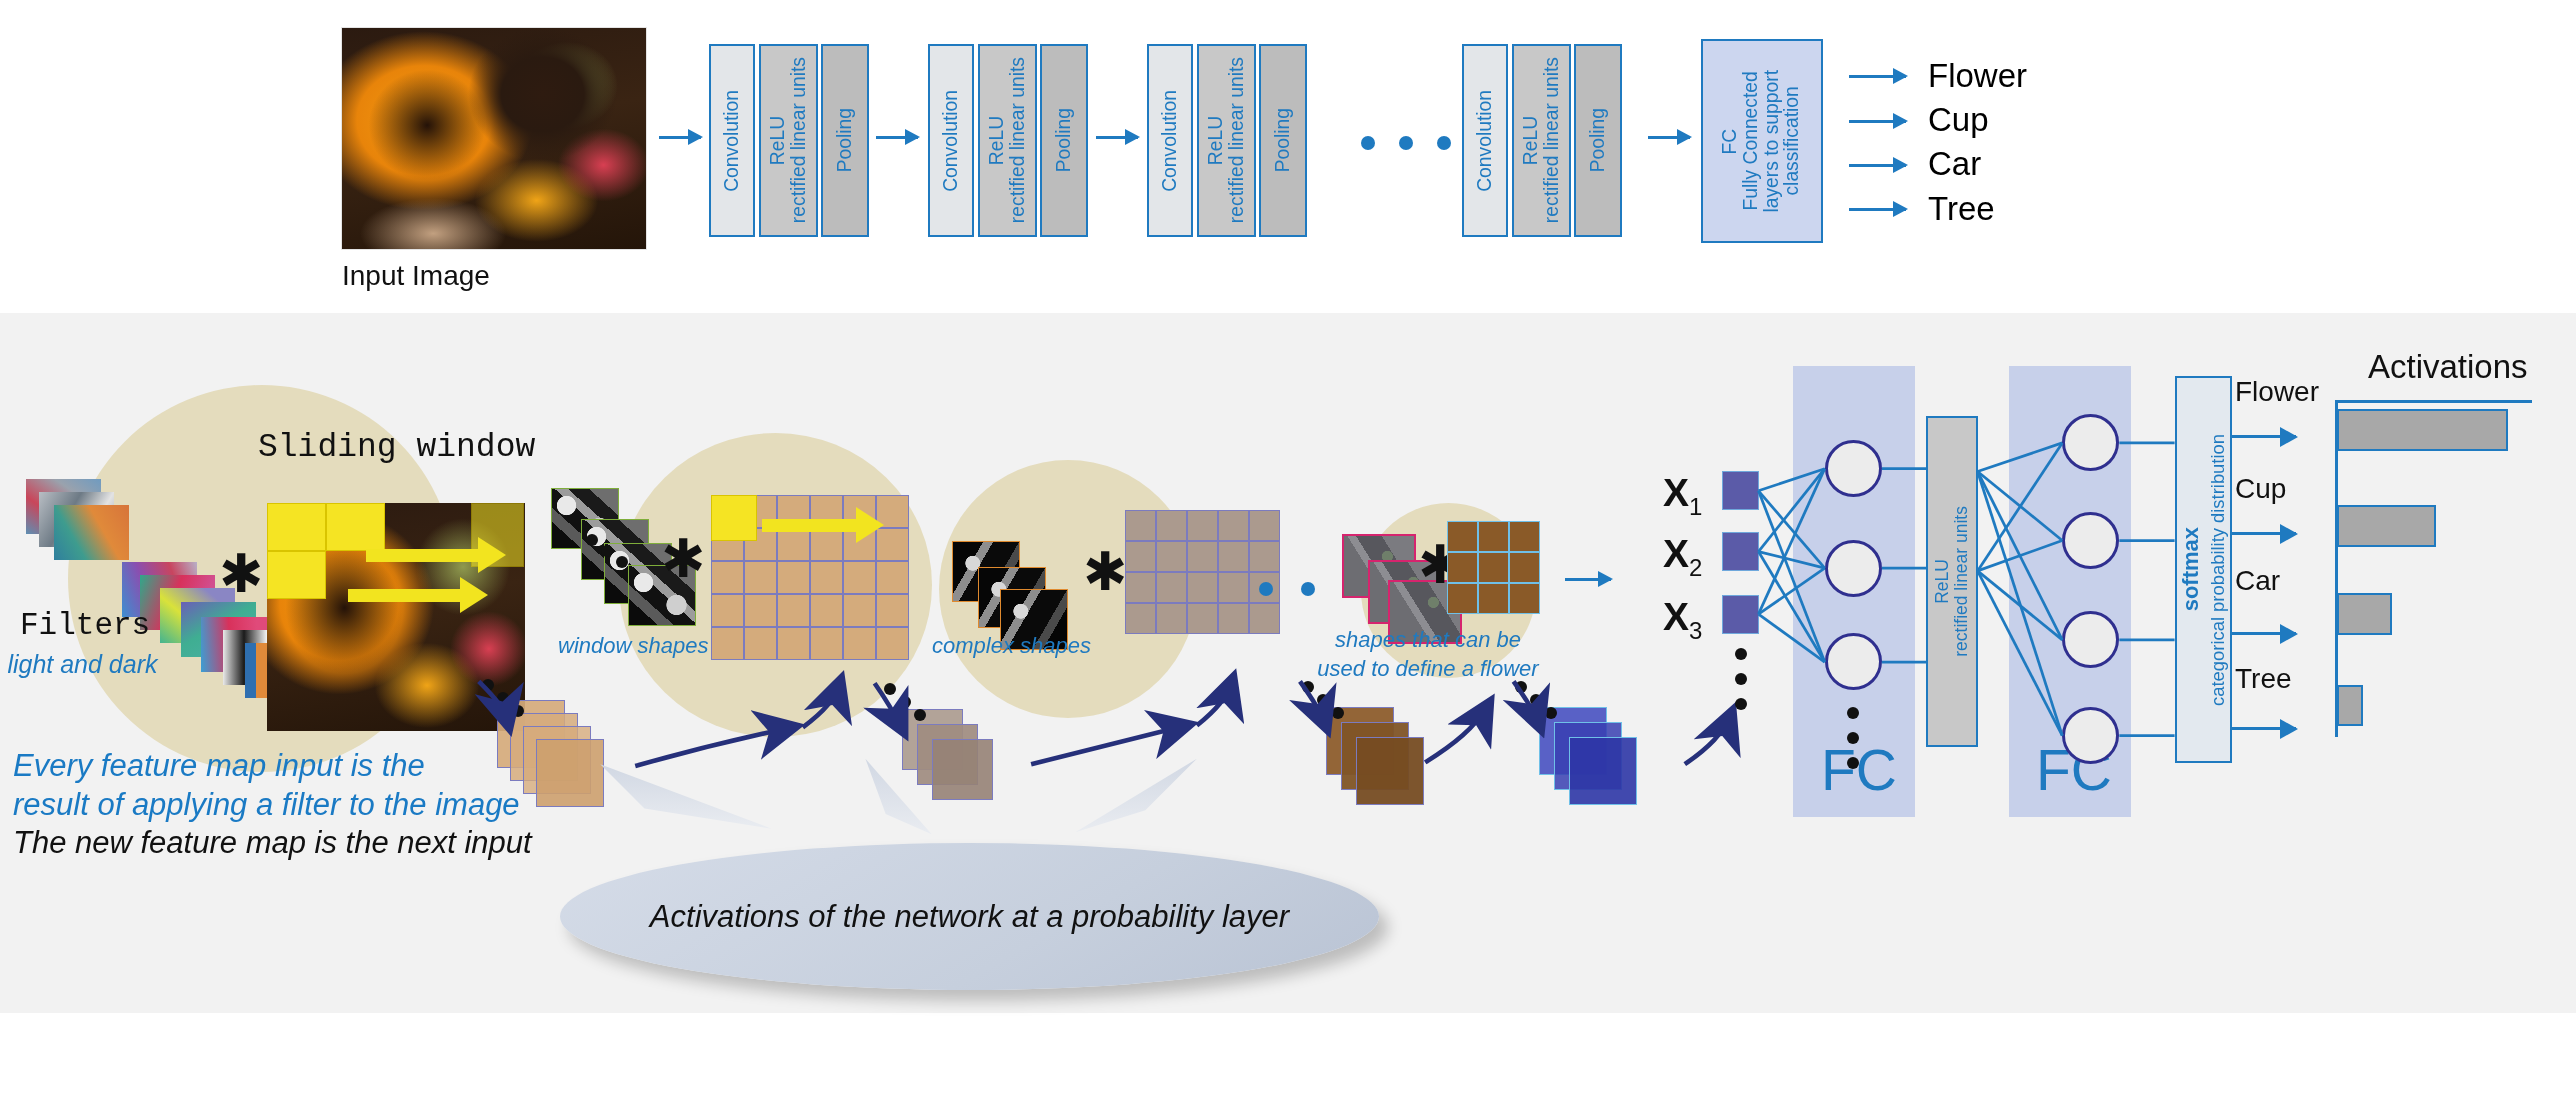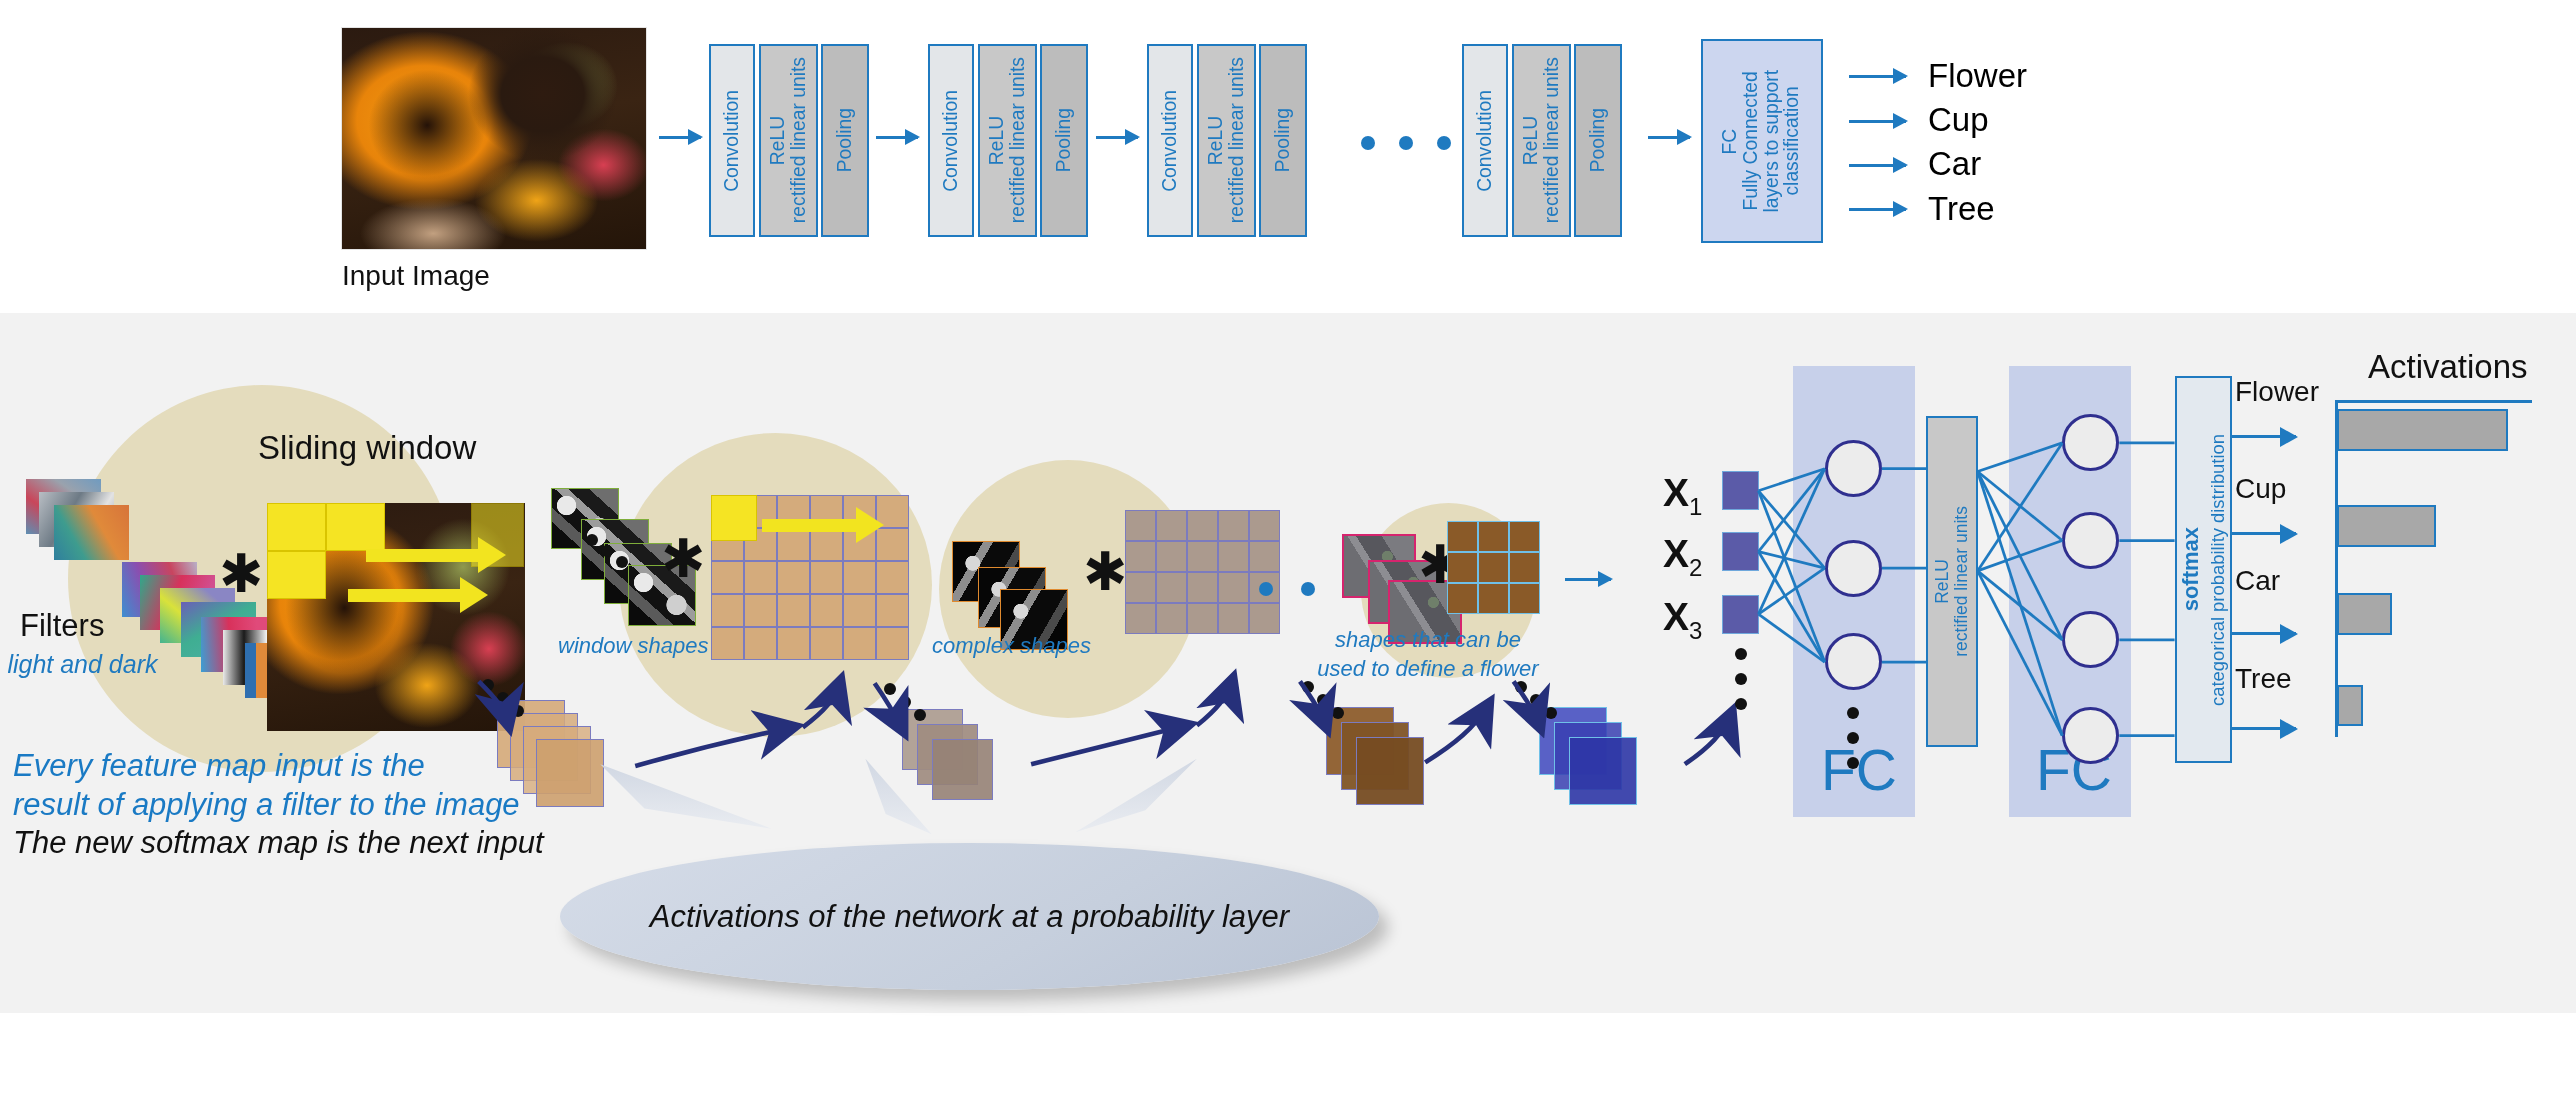--- a/index.html
+++ b/index.html
@@ -89,21 +89,21 @@
   
   .ddots{position:absolute;}
   .ddots i{position:absolute;width:12px;height:12px;border-radius:50%;background:#111;}
   .bdots{position:absolute;display:flex;gap:28px;}
   .bdots i{width:14px;height:14px;border-radius:50%;background:#1f7ac0;}
 
   
   .cap-blue{position:absolute;color:#1f7ac0;font-style:italic;font-size:22px;white-space:nowrap;}
   .cap-blue-lg{position:absolute;color:#1a7ac4;font-style:italic;font-size:31px;line-height:1.26;}
   .cap-black-lg{position:absolute;color:#111;font-style:italic;font-size:31px;white-space:nowrap;}
-  .lbl-blk{position:absolute;color:#111;font-size:31px;white-space:nowrap;}
+  .lbl-blk{position:absolute;color:#111;font-size:31px;white-space:nowrap;font-family:Liberation Mono, monospace;}
   .star{position:absolute;color:#111;font-size:53px;line-height:1;}
 
   
   .ellipse{position:absolute;left:560px;top:843px;width:819px;height:147px;border-radius:50%;
     background:linear-gradient(150deg,#d5dce8 0%,#c6cfdd 60%,#b9c3d4 100%);
     box-shadow:9.2px 11px 14.7px rgba(0,0,0,.22);display:flex;align-items:center;justify-content:center;}
   .ellipse span{font-style:italic;font-size:31px;color:#111;}
 
   
   .fcband{position:absolute;background:#c7d0ea;}
@@ -424,21 +424,21 @@
     <path d="M1548,828 C1580,808 1602,790 1616,766" stroke="#26307a" stroke-width="5" fill="none" marker-end="url(#nv)"></path>
     <path d="M1644,740 C1658,760 1666,772 1672,788" stroke="#26307a" stroke-width="5" fill="none" marker-end="url(#nv)"></path>
     <path d="M1830,830 C1856,812 1872,796 1880,776" stroke="#26307a" stroke-width="5" fill="none" marker-end="url(#nv)"></path>
 
     <path d="M838,900 L652,830 L700,878 Z" fill="url(#cone)" opacity=".95"></path>
     <path d="M1012,906 L940,824 L962,884 Z" fill="url(#cone)" opacity=".95"></path>
     <path d="M1168,904 L1300,824 L1244,880 Z" fill="url(#cone)" opacity=".95"></path>
   </svg>
 
   <div class="cap-blue-lg" style="left:13px;top:746px;"><span>Every feature map input is the</span><br><span>result of applying a filter to the image</span></div>
-  <div class="cap-black-lg" style="left:13px;top:825px;">The new softmax map is the next input</div>
+  <div class="cap-black-lg" style="left:13px;top:825px;">The new feature map is the next input</div>
 
   <div class="ellipse">
     <span>Activations of the network at a probability layer</span>
     </div>
 
   <div class="xlab" style="left:1663px;top:471px;"><span>X</span><sub>1</sub></div>
   <div class="xbox" style="left:1722px;top:471px;"></div>
   <div class="xlab" style="left:1663px;top:532px;"><span>X</span><sub>2</sub></div>
   <div class="xbox" style="left:1722px;top:532px;"></div>
   <div class="xlab" style="left:1663px;top:595px;"><span>X</span><sub>3</sub></div>

